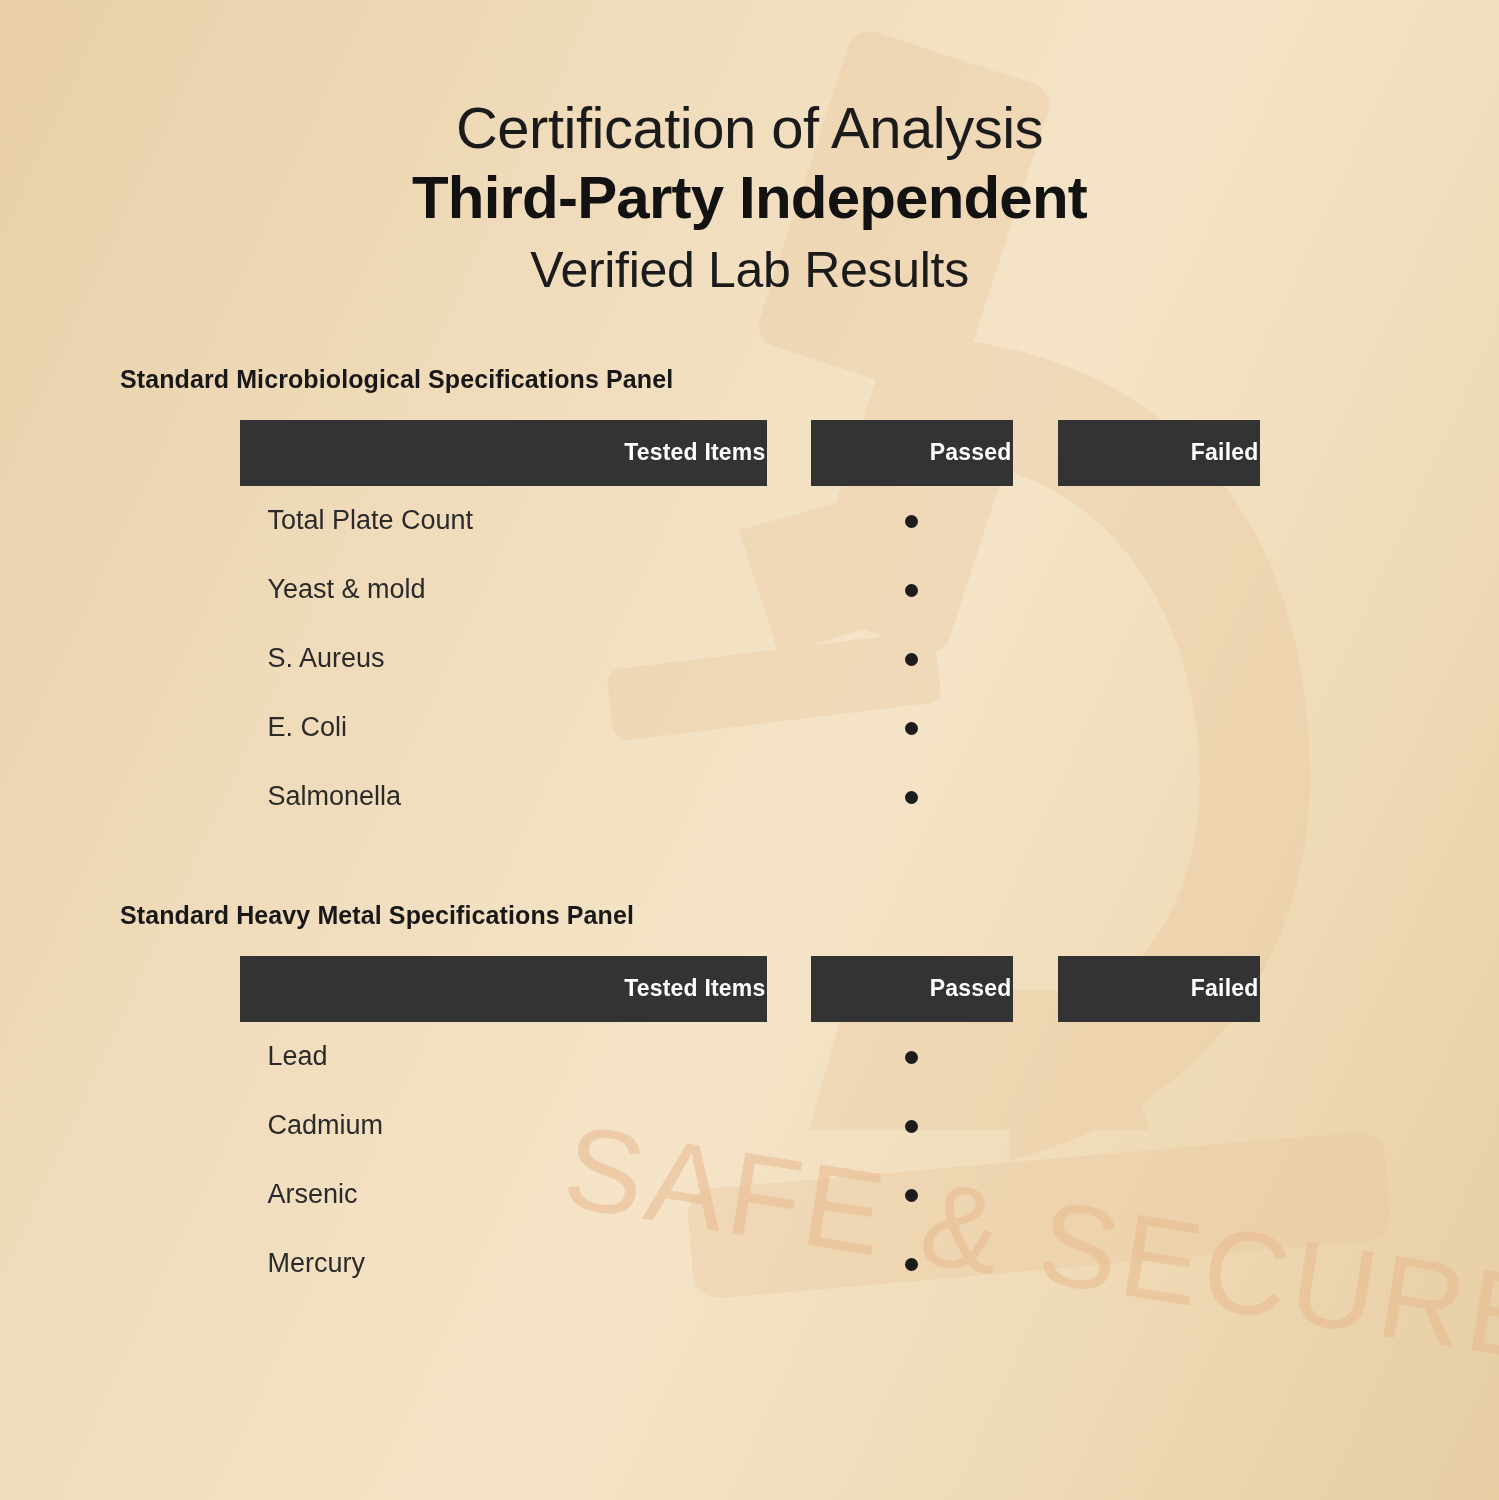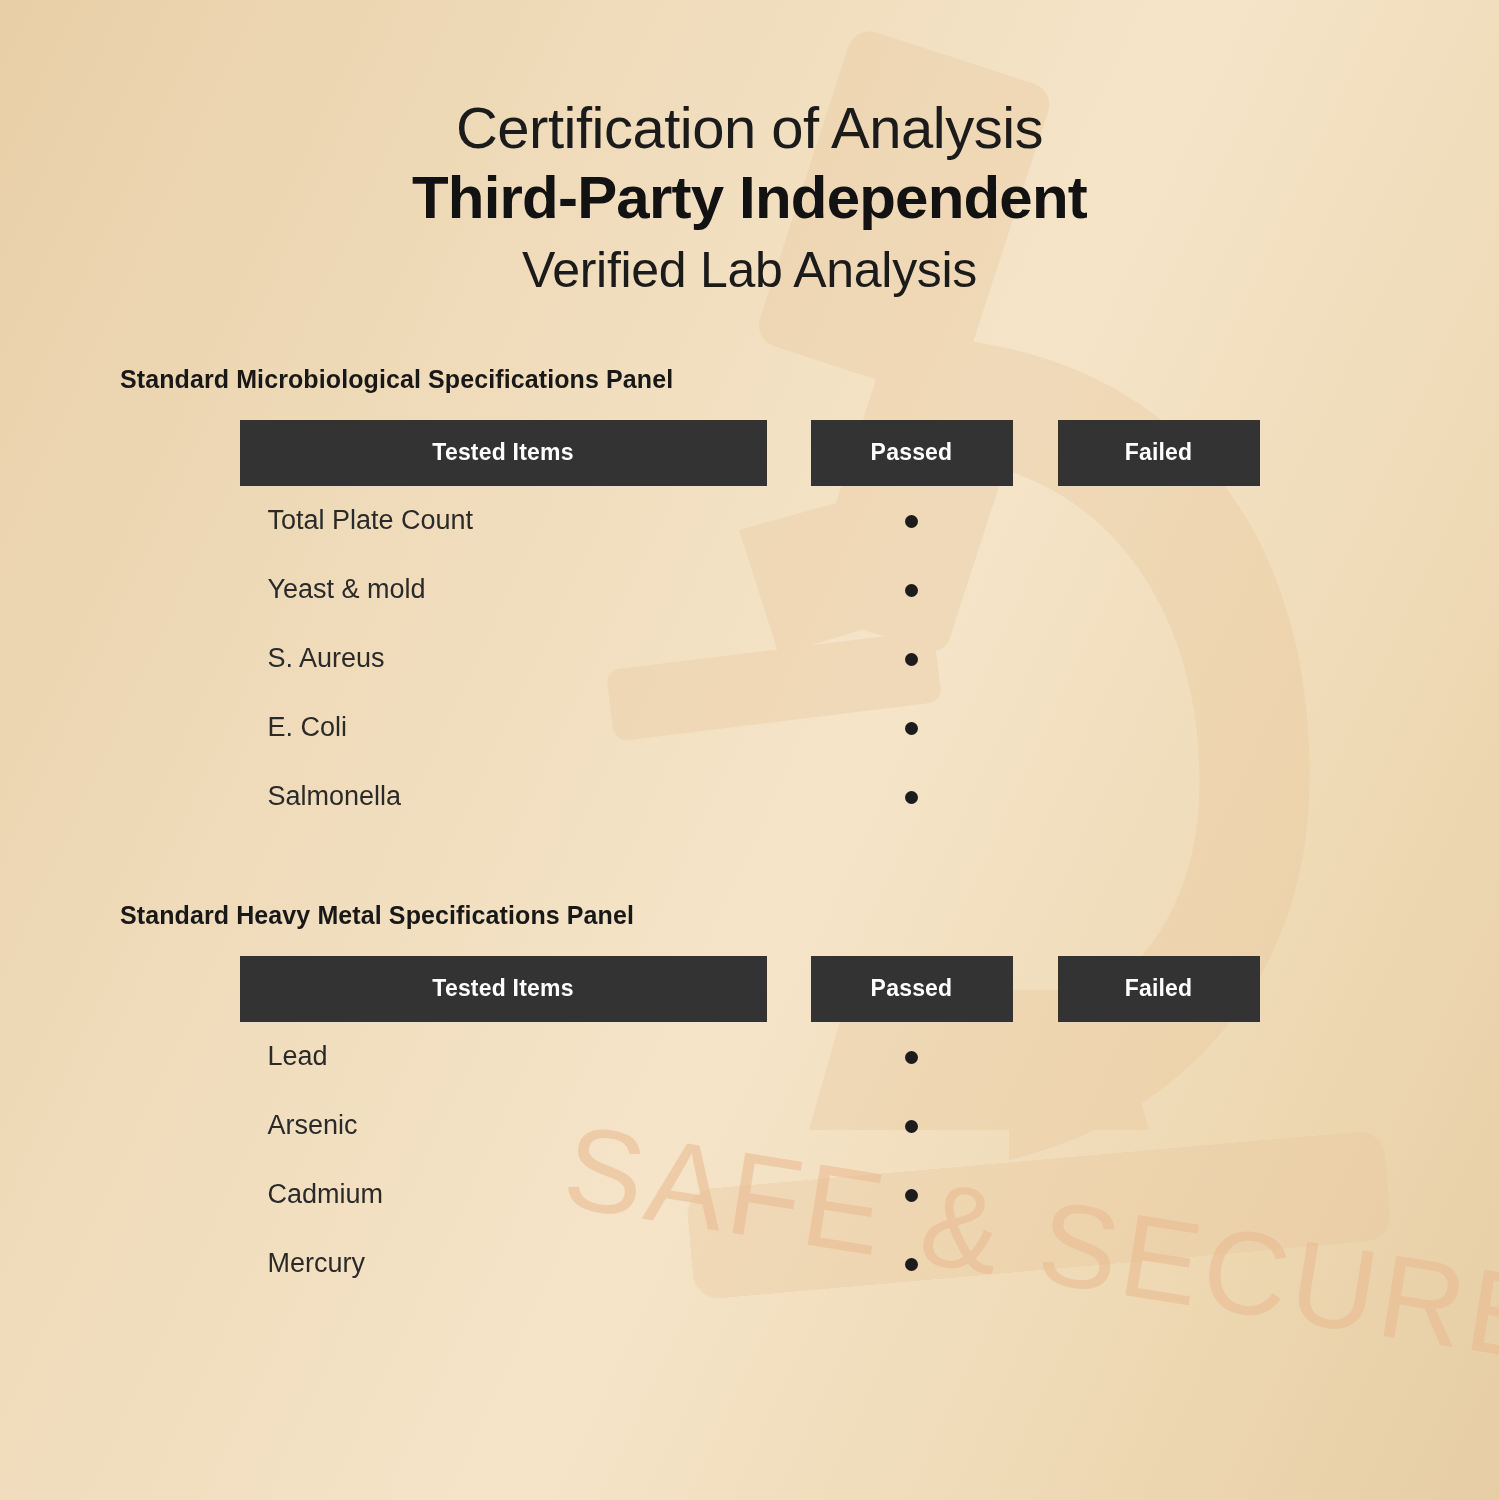--- a/index.html
+++ b/index.html
@@ -106,21 +106,21 @@
   table.results col.c-passed { width: 202px; }
   table.results col.c-gap2   { width: 45px; }
   table.results col.c-failed { width: 202px; }
 
   thead th {
     background: #333333;
     color: #ffffff;
     font-size: 23px;
     font-weight: 700;
     height: 64px;
-    text-align: center;
+    text-align: right;
     vertical-align: middle;
     letter-spacing: .2px;
   }
   thead th.gapcell {
     background: transparent;
   }
 
   tbody td {
     height: 67px;
     font-size: 27px;
@@ -161,21 +161,21 @@
     </g>
   </svg>
   <div class="wm-text">SAFE &amp; SECURE</div>
 </div>
 
 <div class="page">
 
   <div class="title-block">
     <div class="title-line1">Certification of Analysis</div>
     <div class="title-line2">Third-Party Independent</div>
-    <div class="title-line3">Verified Lab Analysis</div>
+    <div class="title-line3">Verified Lab Results</div>
   </div>
 
   <div class="panel">
     <div class="panel-title">Standard Microbiological Specifications Panel</div>
     <table class="results">
       <colgroup>
         <col class="c-item">
           <col class="c-gap">
           <col class="c-passed">
           <col class="c-gap2">
@@ -251,28 +251,28 @@
       </thead>
       <tbody>
         <tr>
           <td class="item">Lead</td>
           <td></td>
           <td class="mark"><span class="dot"></span></td>
           <td></td>
           <td class="mark"><span class="dot hidden"></span></td>
         </tr>
         <tr>
+          <td class="item">Cadmium</td>
+          <td></td>
+          <td class="mark"><span class="dot"></span></td>
+          <td></td>
+          <td class="mark"><span class="dot hidden"></span></td>
+        </tr>
+        <tr>
           <td class="item">Arsenic</td>
-          <td></td>
-          <td class="mark"><span class="dot"></span></td>
-          <td></td>
-          <td class="mark"><span class="dot hidden"></span></td>
-        </tr>
-        <tr>
-          <td class="item">Cadmium</td>
           <td></td>
           <td class="mark"><span class="dot"></span></td>
           <td></td>
           <td class="mark"><span class="dot hidden"></span></td>
         </tr>
         <tr>
           <td class="item">Mercury</td>
           <td></td>
           <td class="mark"><span class="dot"></span></td>
           <td></td>

